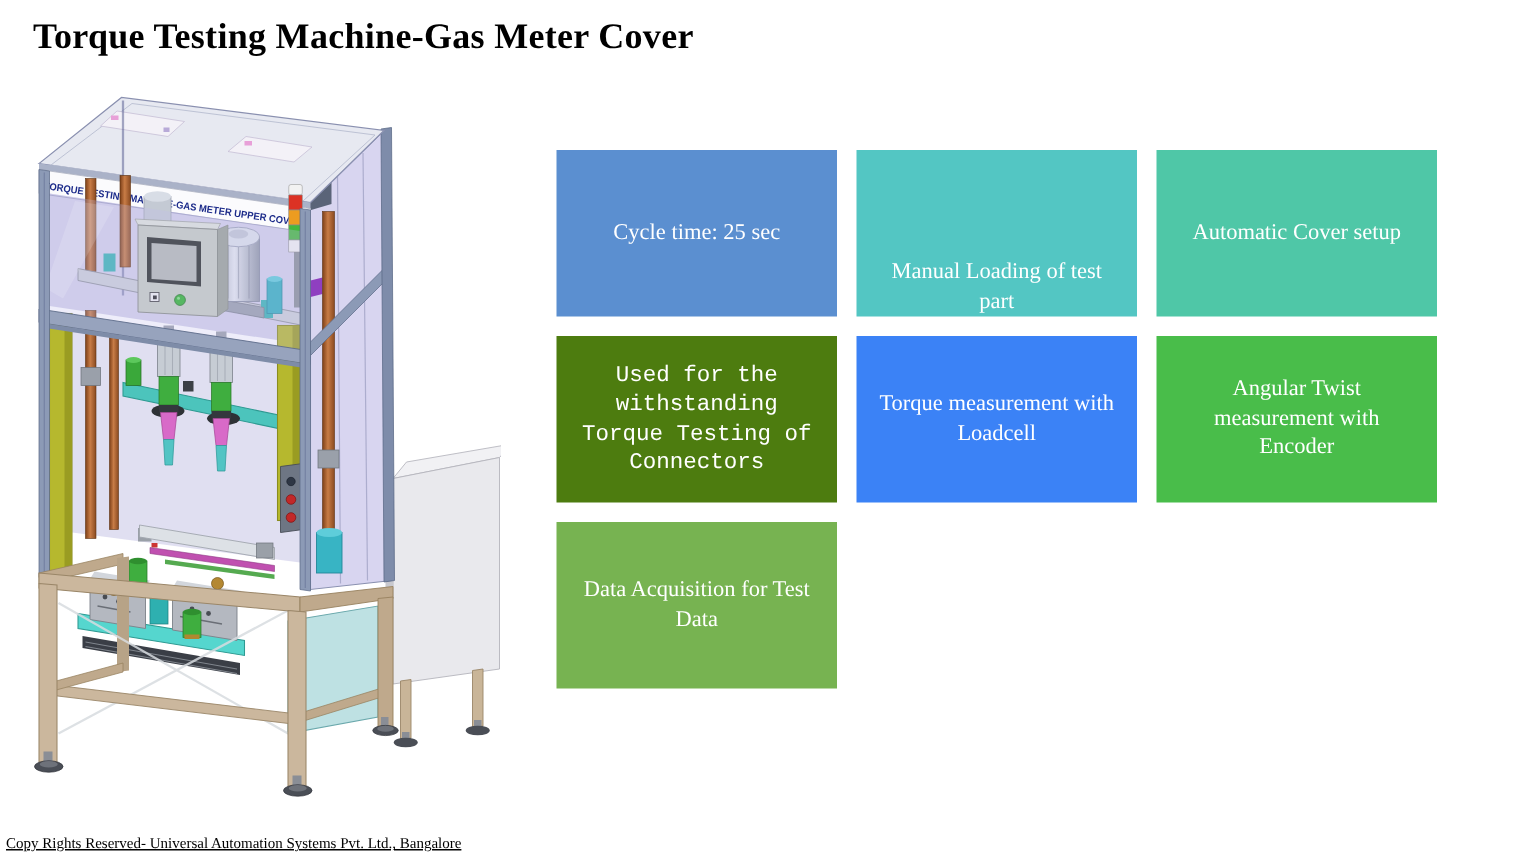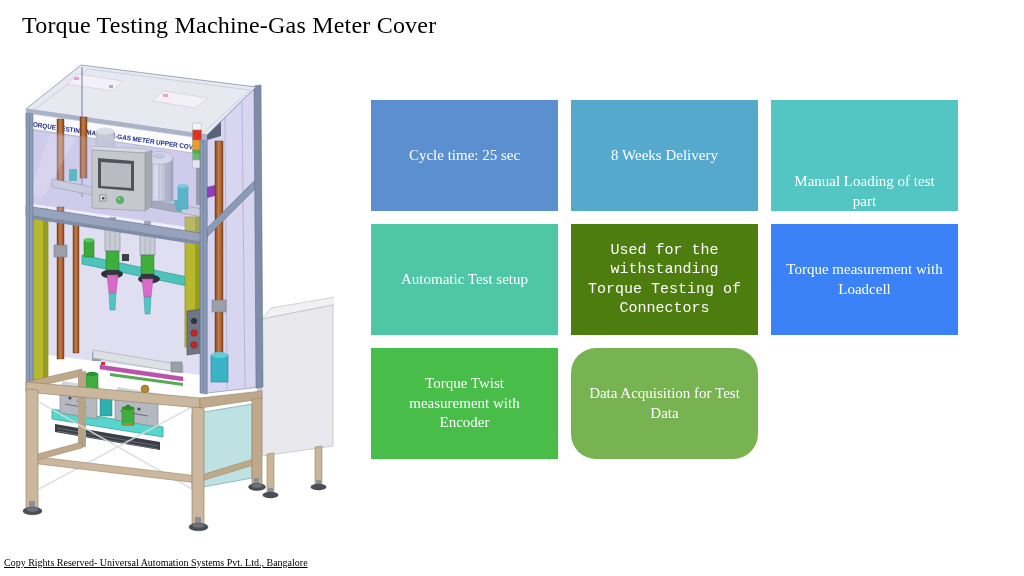--- a/index.html
+++ b/index.html
@@ -2,21 +2,21 @@
 <html><head>
 <meta charset="utf-8">
 <style>
   html,body{margin:0;padding:0;}
   body{
     width:1024px;height:576px;position:relative;overflow:hidden;
     background:#ffffff;font-family:"Liberation Serif",serif;
   }
   .slide-title{
     position:absolute;left:22px;top:12px;margin:0;
-    font-size:24px;font-weight:normal;color:#000;
+    font-size:24px;font-weight:bold;color:#000;
     font-family:"Liberation Serif",serif;letter-spacing:0.2px;
   }
   .machine-fig{position:absolute;left:12px;top:57px;margin:0;width:322px;height:490px;}
   .feature-grid{
     position:absolute;left:371px;top:100px;
     display:grid;grid-template-columns:187px 187px 187px;
     grid-auto-rows:111px;column-gap:18.5px;row-gap:20.5px;gap:13px;
   }
   .card{
     display:flex;align-items:center;justify-content:center;
@@ -264,36 +264,33 @@
       <ellipse cx="245" cy="428.8" rx="5.5" ry="2" fill="#6e727a"></ellipse>
     </g>
   </g>
 </svg>
 </figure>
 
 <div class="feature-grid">
   <div class="card" style="background-color: rgb(91, 143, 208);">
       <span>Cycle time: 25 sec</span>
     </div>
-  <div class="card" style="background-color: rgb(85, 169, 204);">
-      <span>8 Weeks Delivery</span>
-    </div>
   <div class="card" style="background-color: rgb(83, 198, 195); align-items: flex-end;">
       <span>Manual Loading of test part</span>
     </div>
   <div class="card" style="background-color: rgb(79, 199, 167);">
-      <span>Automatic Test setup</span>
+      <span>Automatic Cover setup</span>
     </div>
   <div class="card" style="background-color: #4d7c0f; font-family: Liberation Mono, monospace;">
       <span>Used for the withstanding Torque Testing of Connectors</span>
     </div>
   <div class="card" style="background-color: #3b82f6;">
       <span>Torque measurement with Loadcell</span>
     </div>
   <div class="card" style="background-color: rgb(73, 189, 74);">
-      <span>Torque Twist measurement with Encoder</span>
-    </div>
-  <div class="card" style="background-color: rgb(119, 179, 81); border-radius: 25px;">
+      <span>Angular Twist measurement with Encoder</span>
+    </div>
+  <div class="card" style="background-color: rgb(119, 179, 81);">
       <span>Data Acquisition for Test Data</span>
     </div>
 </div>
 
 <div class="footer-note">Copy Rights Reserved- Universal Automation Systems Pvt. Ltd., Bangalore</div>
 
 </body></html>

